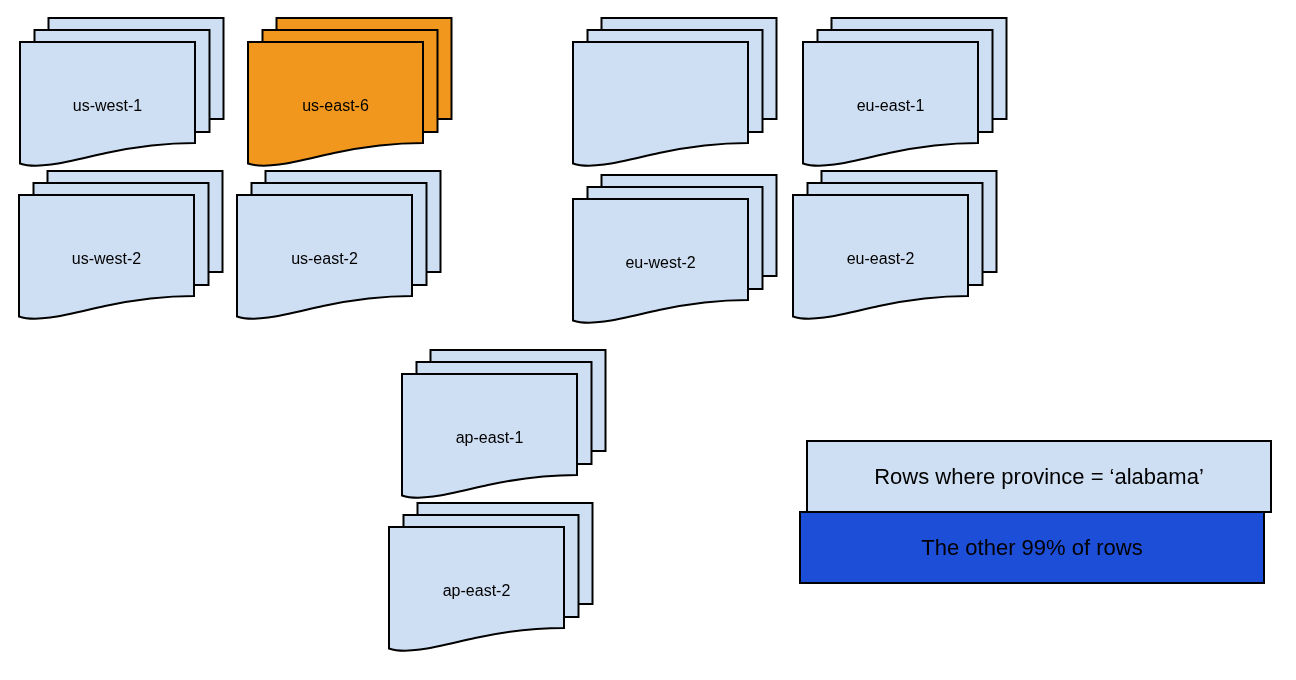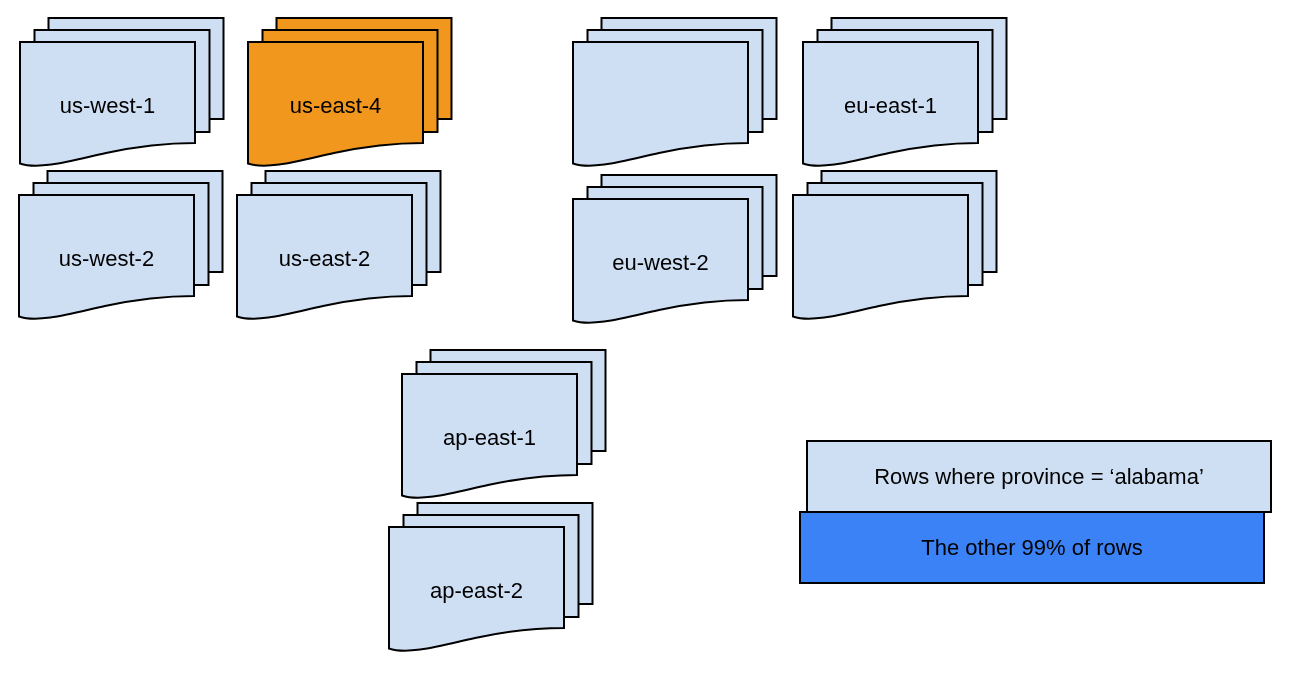--- a/index.html
+++ b/index.html
@@ -32,21 +32,21 @@
     stroke-linejoin: miter;
   }
   .stack-label {
     position: absolute;
     left: 1px;
     top: 77px;
     width: 175px;
     height: 24px;
     line-height: 24px;
     text-align: center;
-    font-size: 22px;
+    font-size: 16px;
     color: #000000;
     white-space: nowrap;
   }
   .legend {
     position: absolute;
     left: 799px;
     top: 440px;
     width: 466px;
   }
   .legend-row {
@@ -77,21 +77,21 @@
       <path class="page page-front" transform="translate(1,25)" d="M0 0 L175 0 L175 101 C146 101 114 105 86 111 C56 117.5 20 128.5 0 121.5 Z" style="fill: rgb(207, 223, 243); stroke: rgb(0, 0, 0);"></path>
     </svg>
     <div class="stack-label">us-west-1</div>
   </div>
       <div class="stack" style="left: 247px; top: 17px;">
     <svg width="206" height="156" viewBox="0 0 206 156">
       <rect class="page page-back" x="29.5" y="1" width="175" height="101" style="fill: rgb(242, 151, 29); stroke: rgb(0, 0, 0);"></rect>
       <rect class="page page-mid" x="15.5" y="13" width="175" height="102" style="fill: rgb(242, 151, 29); stroke: rgb(0, 0, 0);"></rect>
       <path class="page page-front" transform="translate(1,25)" d="M0 0 L175 0 L175 101 C146 101 114 105 86 111 C56 117.5 20 128.5 0 121.5 Z" style="fill: rgb(242, 151, 29); stroke: rgb(0, 0, 0);"></path>
     </svg>
-    <div class="stack-label">us-east-4</div>
+    <div class="stack-label">us-east-6</div>
   </div>
       <div class="stack" style="left: 572px; top: 17px;">
     <svg width="206" height="156" viewBox="0 0 206 156">
       <rect class="page page-back" x="29.5" y="1" width="175" height="101" style="fill: rgb(207, 223, 243); stroke: rgb(0, 0, 0);"></rect>
       <rect class="page page-mid" x="15.5" y="13" width="175" height="102" style="fill: rgb(207, 223, 243); stroke: rgb(0, 0, 0);"></rect>
       <path class="page page-front" transform="translate(1,25)" d="M0 0 L175 0 L175 101 C146 101 114 105 86 111 C56 117.5 20 128.5 0 121.5 Z" style="fill: rgb(207, 223, 243); stroke: rgb(0, 0, 0);"></path>
     </svg>
   </div>
       <div class="stack" style="left: 802px; top: 17px;">
     <svg width="206" height="156" viewBox="0 0 206 156">
@@ -124,20 +124,21 @@
       <path class="page page-front" transform="translate(1,25)" d="M0 0 L175 0 L175 101 C146 101 114 105 86 111 C56 117.5 20 128.5 0 121.5 Z" style="fill: rgb(207, 223, 243); stroke: rgb(0, 0, 0);"></path>
     </svg>
     <div class="stack-label">eu-west-2</div>
   </div>
       <div class="stack" style="left: 792px; top: 170px;">
     <svg width="206" height="156" viewBox="0 0 206 156">
       <rect class="page page-back" x="29.5" y="1" width="175" height="101" style="fill: rgb(207, 223, 243); stroke: rgb(0, 0, 0);"></rect>
       <rect class="page page-mid" x="15.5" y="13" width="175" height="102" style="fill: rgb(207, 223, 243); stroke: rgb(0, 0, 0);"></rect>
       <path class="page page-front" transform="translate(1,25)" d="M0 0 L175 0 L175 101 C146 101 114 105 86 111 C56 117.5 20 128.5 0 121.5 Z" style="fill: rgb(207, 223, 243); stroke: rgb(0, 0, 0);"></path>
     </svg>
+    <div class="stack-label">eu-east-2</div>
   </div>
       <div class="stack" style="left: 401px; top: 349px; padding-left: 11px;">
     <svg width="206" height="156" viewBox="0 0 206 156">
       <rect class="page page-back" x="29.5" y="1" width="175" height="101" style="fill: rgb(207, 223, 243); stroke: rgb(0, 0, 0);"></rect>
       <rect class="page page-mid" x="15.5" y="13" width="175" height="102" style="fill: rgb(207, 223, 243); stroke: rgb(0, 0, 0);"></rect>
       <path class="page page-front" transform="translate(1,25)" d="M0 0 L175 0 L175 101 C146 101 114 105 86 111 C56 117.5 20 128.5 0 121.5 Z" style="fill: rgb(207, 223, 243); stroke: rgb(0, 0, 0);"></path>
     </svg>
     <div class="stack-label">ap-east-1</div>
   </div>
       <div class="stack" style="left: 388px; top: 502px;">
@@ -146,17 +147,17 @@
       <rect class="page page-mid" x="15.5" y="13" width="175" height="102" style="fill: rgb(207, 223, 243); stroke: rgb(0, 0, 0);"></rect>
       <path class="page page-front" transform="translate(1,25)" d="M0 0 L175 0 L175 101 C146 101 114 105 86 111 C56 117.5 20 128.5 0 121.5 Z" style="fill: rgb(207, 223, 243); stroke: rgb(0, 0, 0);"></path>
     </svg>
     <div class="stack-label">ap-east-2</div>
   </div>
     </div>
   <div class="legend" id="legend">
       <div class="legend-row" style="background: rgb(207, 223, 243); margin-left: 7px;">
     <span>Rows where province = ‘alabama’</span>
   </div>
-      <div class="legend-row" style="background: #3b82f6;">
+      <div class="legend-row" style="background: #1d4ed8;">
     <span>The other 99% of rows</span>
   </div>
     </div>
 </div>
 
 </body></html>

